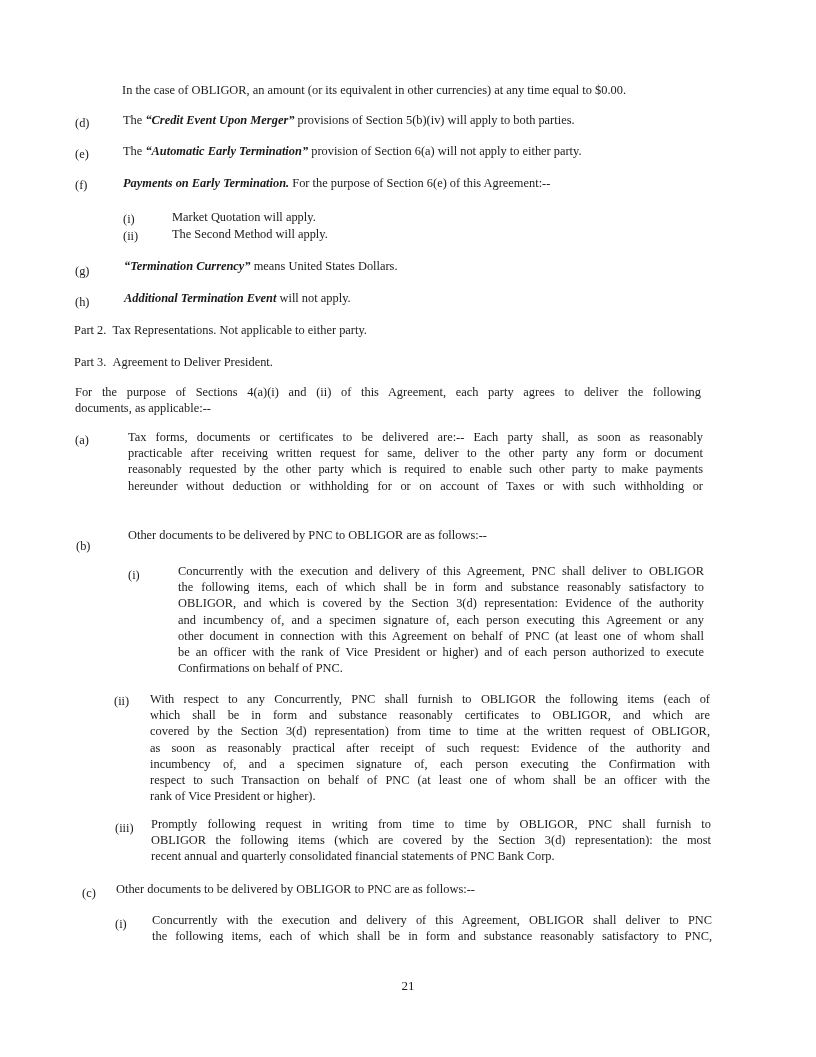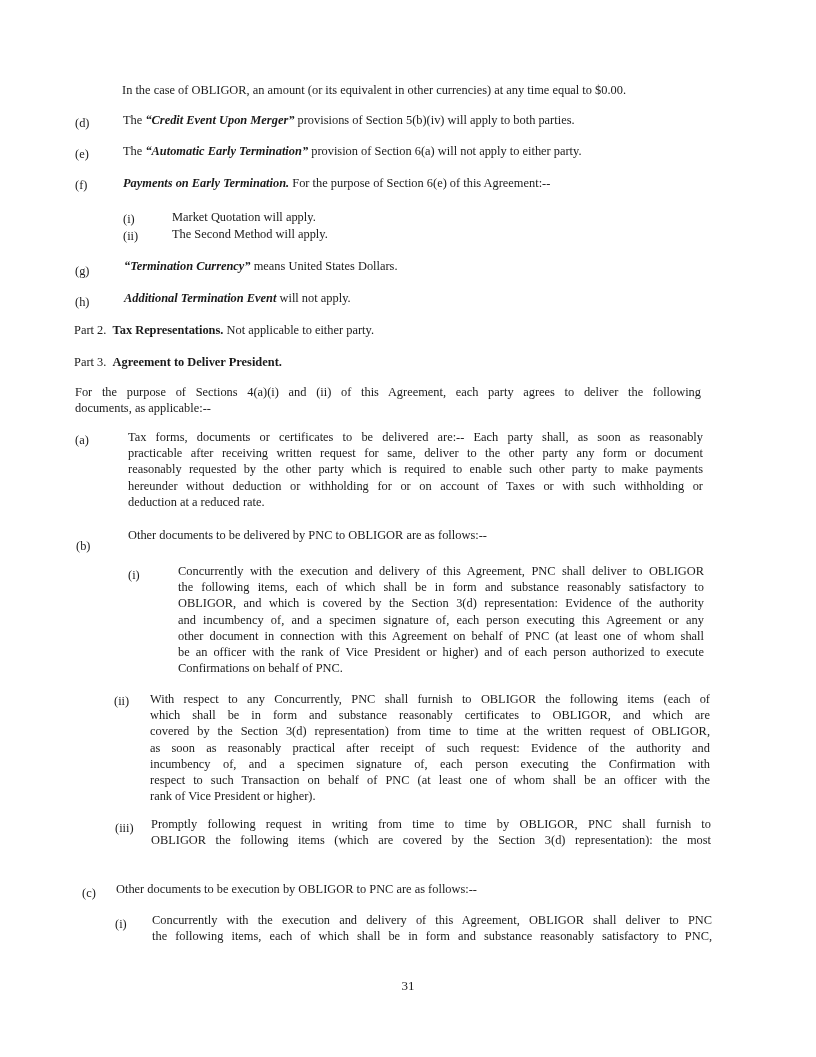--- a/index.html
+++ b/index.html
@@ -1,21 +1,21 @@
 <!DOCTYPE html>
 <html><head>
 <meta charset="utf-8">
 <style>
   html, body { margin: 0; padding: 0; background: #ffffff; }
   body { width: 816px; height: 1057px; position: relative; overflow: hidden;
          font-family: "Liberation Serif", "DejaVu Serif", serif; color: #1a1a1a; font-size: 12.4px; }
   .ln { position: absolute; white-space: nowrap; line-height: 16px; }
   .lbl { position: absolute; line-height: 16px; }
   .bi { font-weight: bold; font-style: italic; }
-  .b { font-weight: bold; }
+  .b { font-weight: normal; }
   .para { position: absolute; line-height: 16.2px; text-align: justify; }
   .para span.l { display: block; text-align: justify; text-align-last: justify; }
   .para span.l.last { text-align-last: left; }
   .pagenum { position: absolute; left: 0; width: 816px; text-align: center; top: 978px; font-size: 13px; }
 </style>
 </head>
 <body>
 
 <div>
 
@@ -62,21 +62,20 @@
     <span class="l">For the purpose of Sections 4(a)(i) and (ii) of this Agreement, each party agrees to deliver the following</span>
     <span class="l last">documents, as applicable:--</span>
   </div>
 
   <div class="lbl" style="left:75px; top:432px;">(a)</div>
   <div class="para" style="left:128px; top:429px; width:575px;">
     <span class="l">Tax forms, documents or certificates to be delivered are:-- Each party shall, as soon as reasonably</span>
     <span class="l">practicable after receiving written request for same, deliver to the other party any form or document</span>
     <span class="l">reasonably requested by the other party which is required to enable such other party to make payments</span>
     <span class="l">hereunder without deduction or withholding for or on account of Taxes or with such withholding or</span>
-    <span class="l last">deduction at a reduced rate.</span>
   </div>
 
   <div class="lbl" style="left:76px; top:538px;">(b)</div>
   <div class="ln" style="left:128px; top:527px;">Other documents to be delivered by PNC to OBLIGOR are as follows:--</div>
 
   <div class="lbl" style="left:128px; top:567px;">(i)</div>
   <div class="para" style="left:178px; top:563px; width:526px;">
     <span class="l">Concurrently with the execution and delivery of this Agreement, PNC shall deliver to OBLIGOR</span>
     <span class="l">the following items, each of which shall be in form and substance reasonably satisfactory to</span>
     <span class="l">OBLIGOR, and which is covered by the Section 3(d) representation:  Evidence of the authority</span>
@@ -94,25 +93,26 @@
     <span class="l">as soon as reasonably practical after receipt of such request:  Evidence of the authority and</span>
     <span class="l">incumbency of, and a specimen signature of, each person executing the Confirmation with</span>
     <span class="l">respect to such Transaction on behalf of PNC (at least one of whom shall be an officer with the</span>
     <span class="l last">rank of Vice President or higher).</span>
   </div>
 
   <div class="lbl" style="left:115px; top:820px;">(iii)</div>
   <div class="para" style="left:151px; top:816px; width:560px;">
     <span class="l">Promptly following request in writing from time to time by OBLIGOR, PNC shall furnish to</span>
     <span class="l">OBLIGOR the following items (which are covered by the Section 3(d) representation):  the most</span>
+    <span class="l last">recent annual and quarterly consolidated financial statements of PNC Bank Corp.</span>
   </div>
 
   <div class="lbl" style="left:82px; top:885px;">(c)</div>
-  <div class="ln" style="left:116px; top:881px;">Other documents to be execution by OBLIGOR to PNC are as follows:--</div>
+  <div class="ln" style="left:116px; top:881px;">Other documents to be delivered by OBLIGOR to PNC are as follows:--</div>
 
   <div class="lbl" style="left:115px; top:916px;">(i)</div>
   <div class="para" style="left:152px; top:912px; width:560px;">
     <span class="l">Concurrently with the execution and delivery of this Agreement, OBLIGOR shall deliver to PNC</span>
     <span class="l">the following items, each of which shall be in form and substance reasonably satisfactory to PNC,</span>
   </div>
 
-  <div class="pagenum">31</div>
+  <div class="pagenum">21</div>
 </div>
 
 </body></html>

